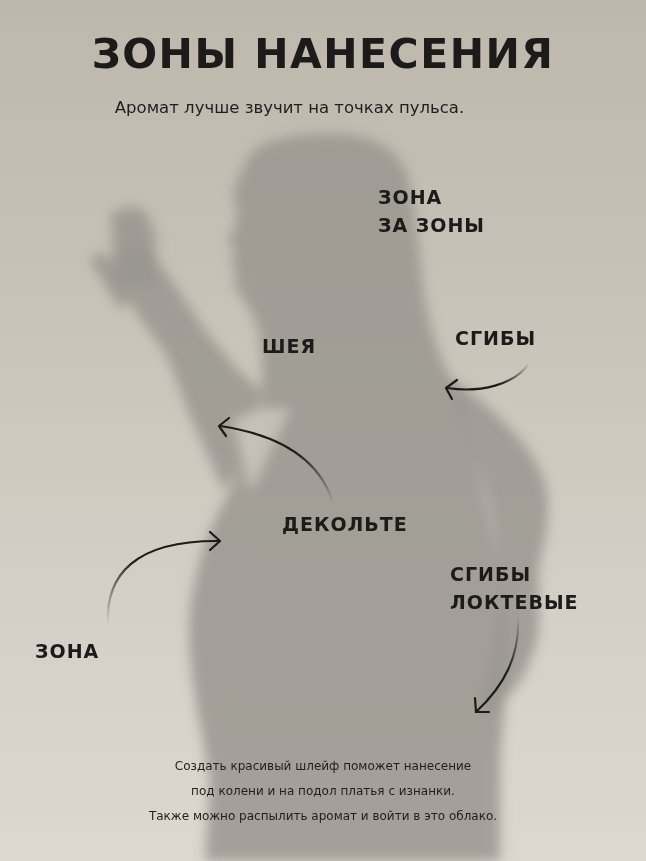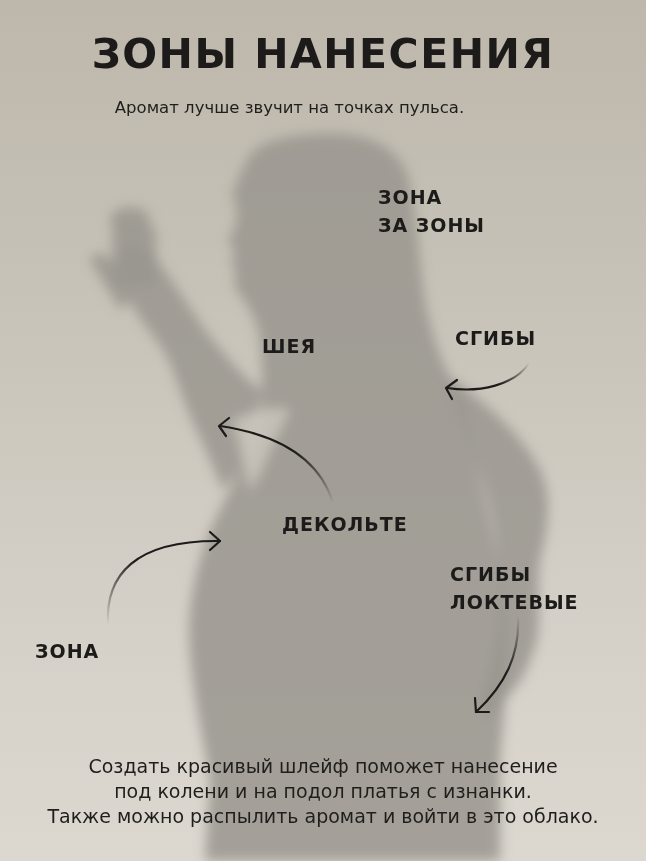--- a/index.html
+++ b/index.html
@@ -49,21 +49,21 @@
       line-height: 25px;
       color: #1f1e1c;
       padding-left: 19px;
     }
     .footer {
       position: absolute;
       left: 0;
       width: 646px;
       top: 754px;
       text-align: center;
-      font-size: 19px;
+      font-size: 12px;
       line-height: 25px;
       color: #1f1e1c;
     }
     .line { display: block; }
     .label {
       position: absolute;
       text-align: left;
       font-weight: bold;
       font-size: 19px;
       line-height: 28px;

